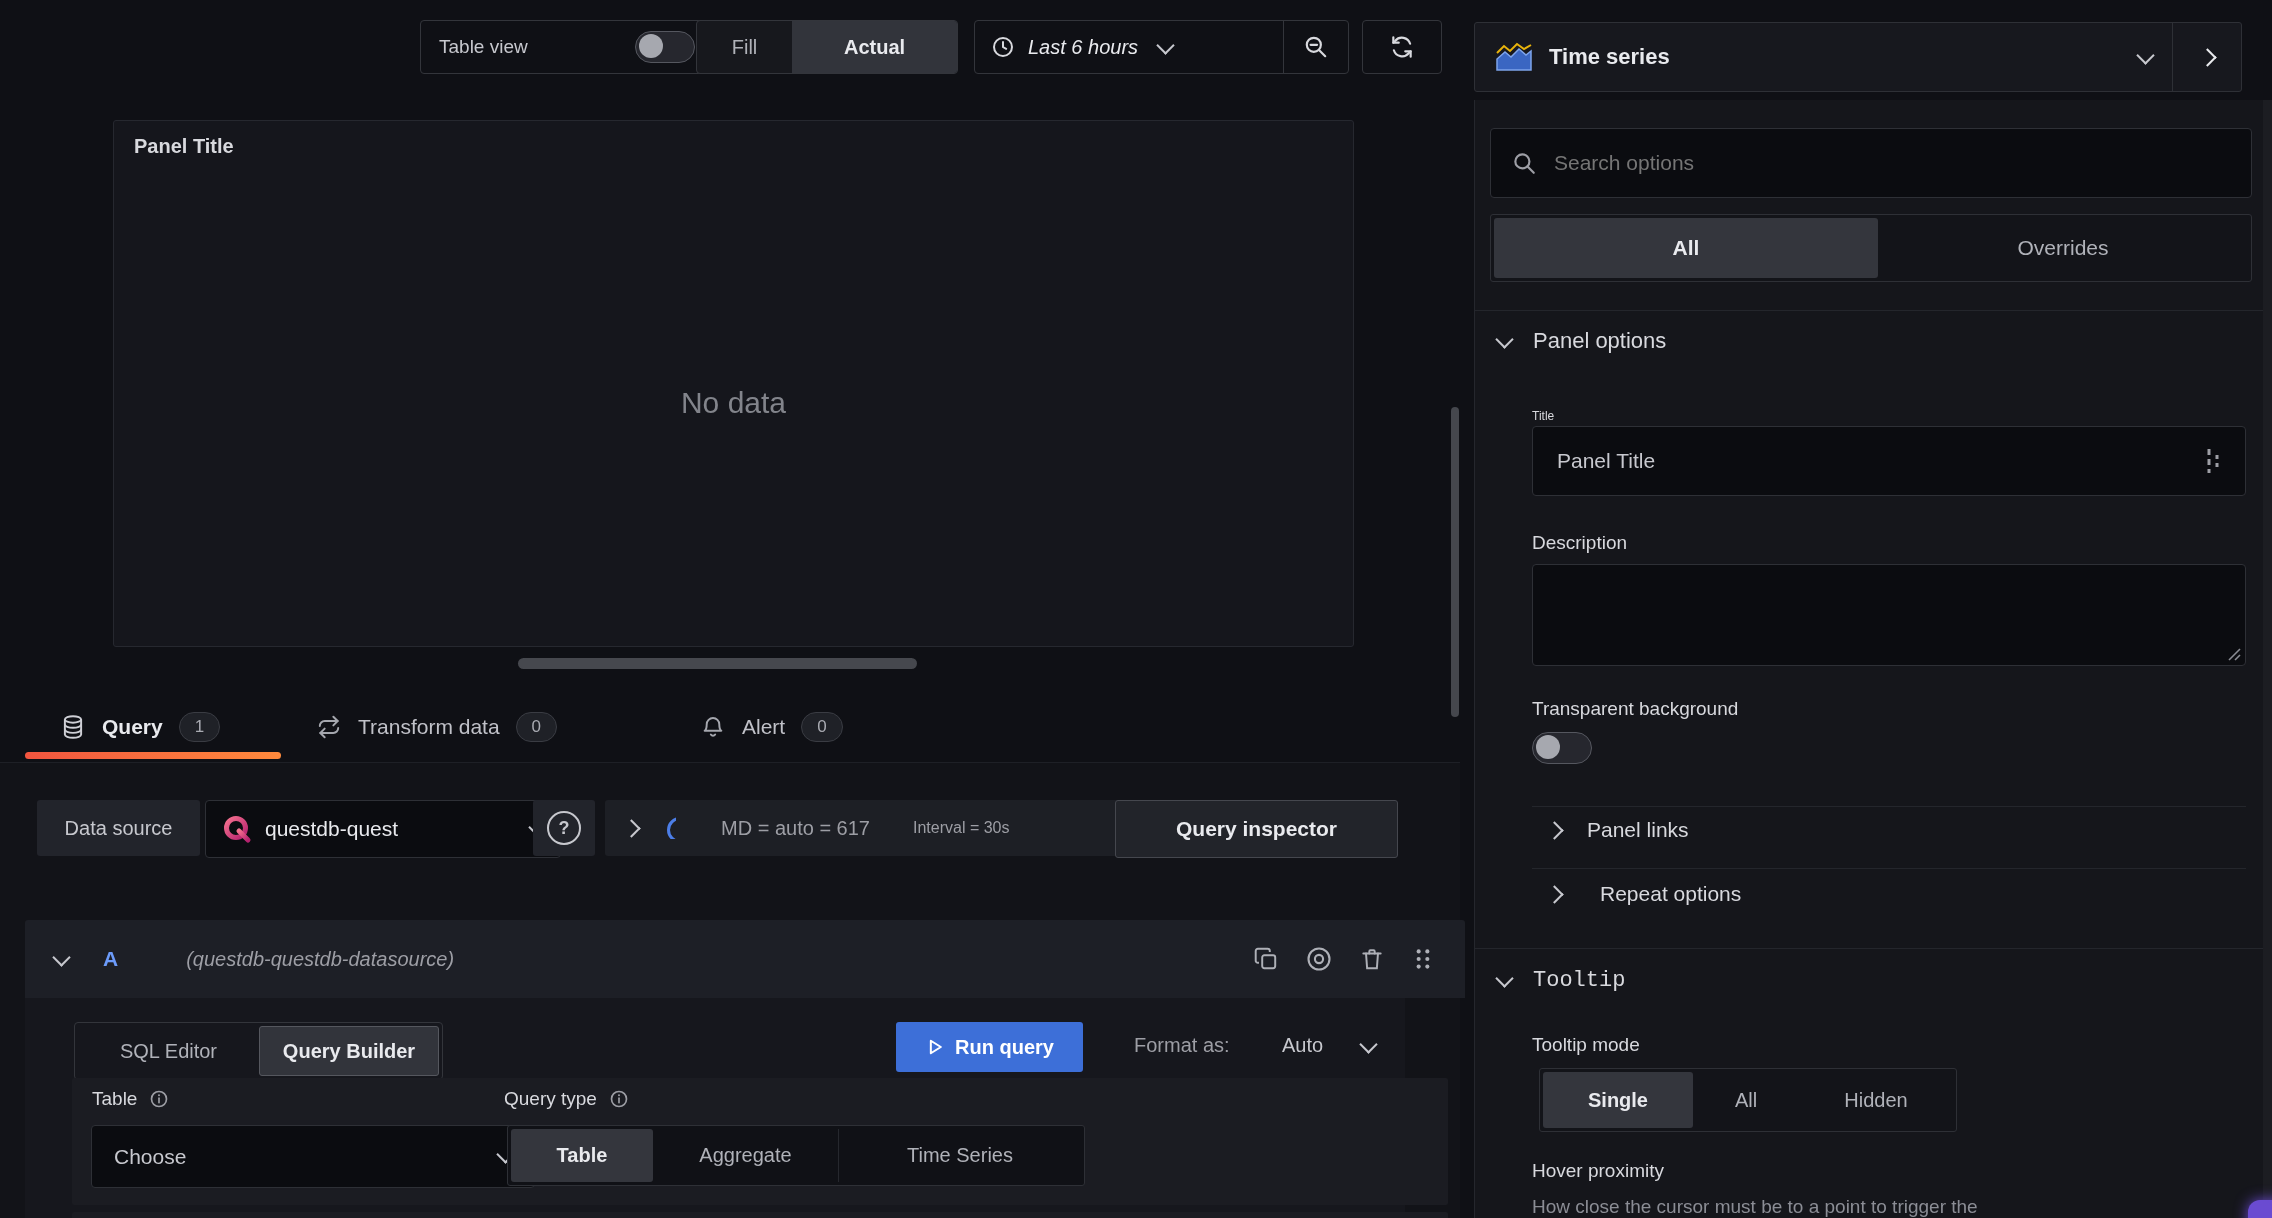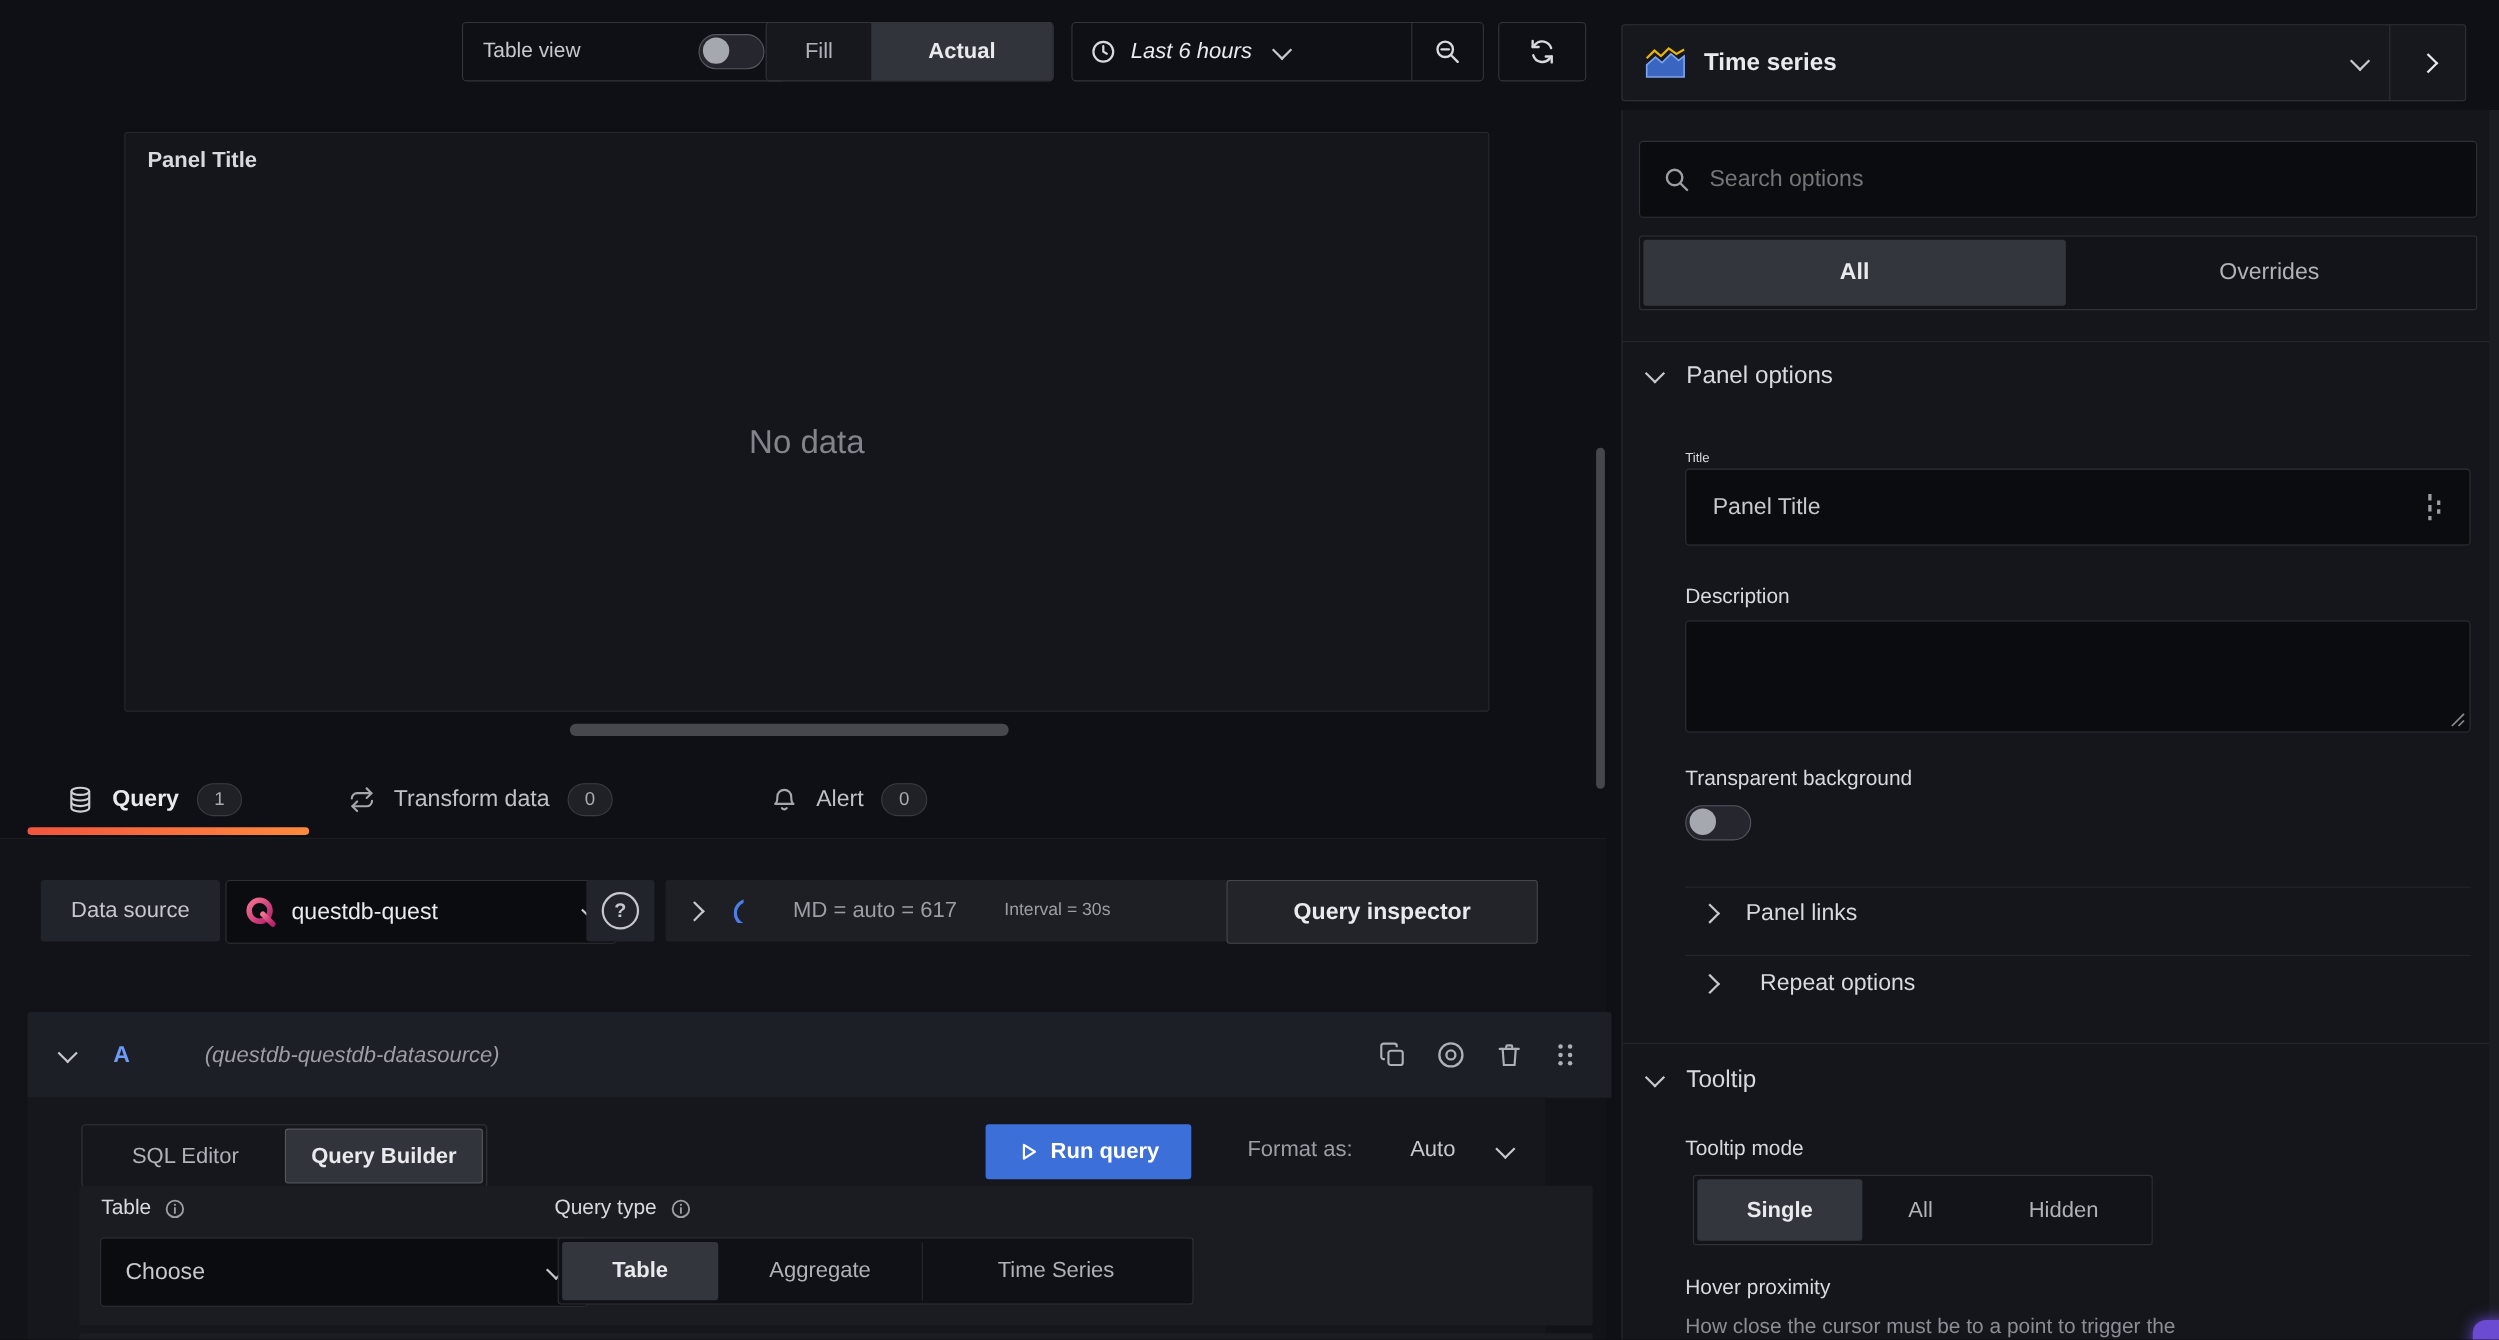--- a/index.html
+++ b/index.html
@@ -303,21 +303,21 @@
   </div>
   <div class="abs" style="left:1532px;top:868px;width:714px;height:1px;background:#24262c;"></div>
   <div class="abs flex" style="left:1548px;top:882px;gap:39px;">
     <span class="cvr t3"></span>
     <span class="t1 md" style="font-size:21px;">Repeat options</span>
   </div>
 
   <div class="abs" style="left:1475px;top:948px;width:797px;height:1px;background:#24262c;"></div>
 
   
-  <div class="abs flex" style="left:1498px;top:968px;gap:22px;">
+  <div class="abs flex" style="left:1498px;top:968px;gap:22px;font-family:Liberation Mono, monospace;">
     <span class="cvd t3"></span>
     <span class="t1 md" style="font-size:22px;">Tooltip</span>
   </div>
 
   <span class="abs t1 md" style="left:1532px;top:1034px;font-size:19px;">Tooltip mode</span>
   <div class="abs flex" style="left:1539px;top:1068px;width:418px;height:64px;background:#131419;border:1px solid #2e3036;border-radius:3px;padding:3px;box-sizing:border-box;">
     <span class="flex tw sb seg-sel" style="width:150px;height:100%;justify-content:center;font-size:20px;">Single</span>
     <span class="flex" style="width:106px;height:100%;justify-content:center;font-size:20px;color:#b0b2b9;">All</span>
     <span class="flex" style="flex:1;height:100%;justify-content:center;font-size:20px;color:#b0b2b9;">Hidden</span>
   </div>

